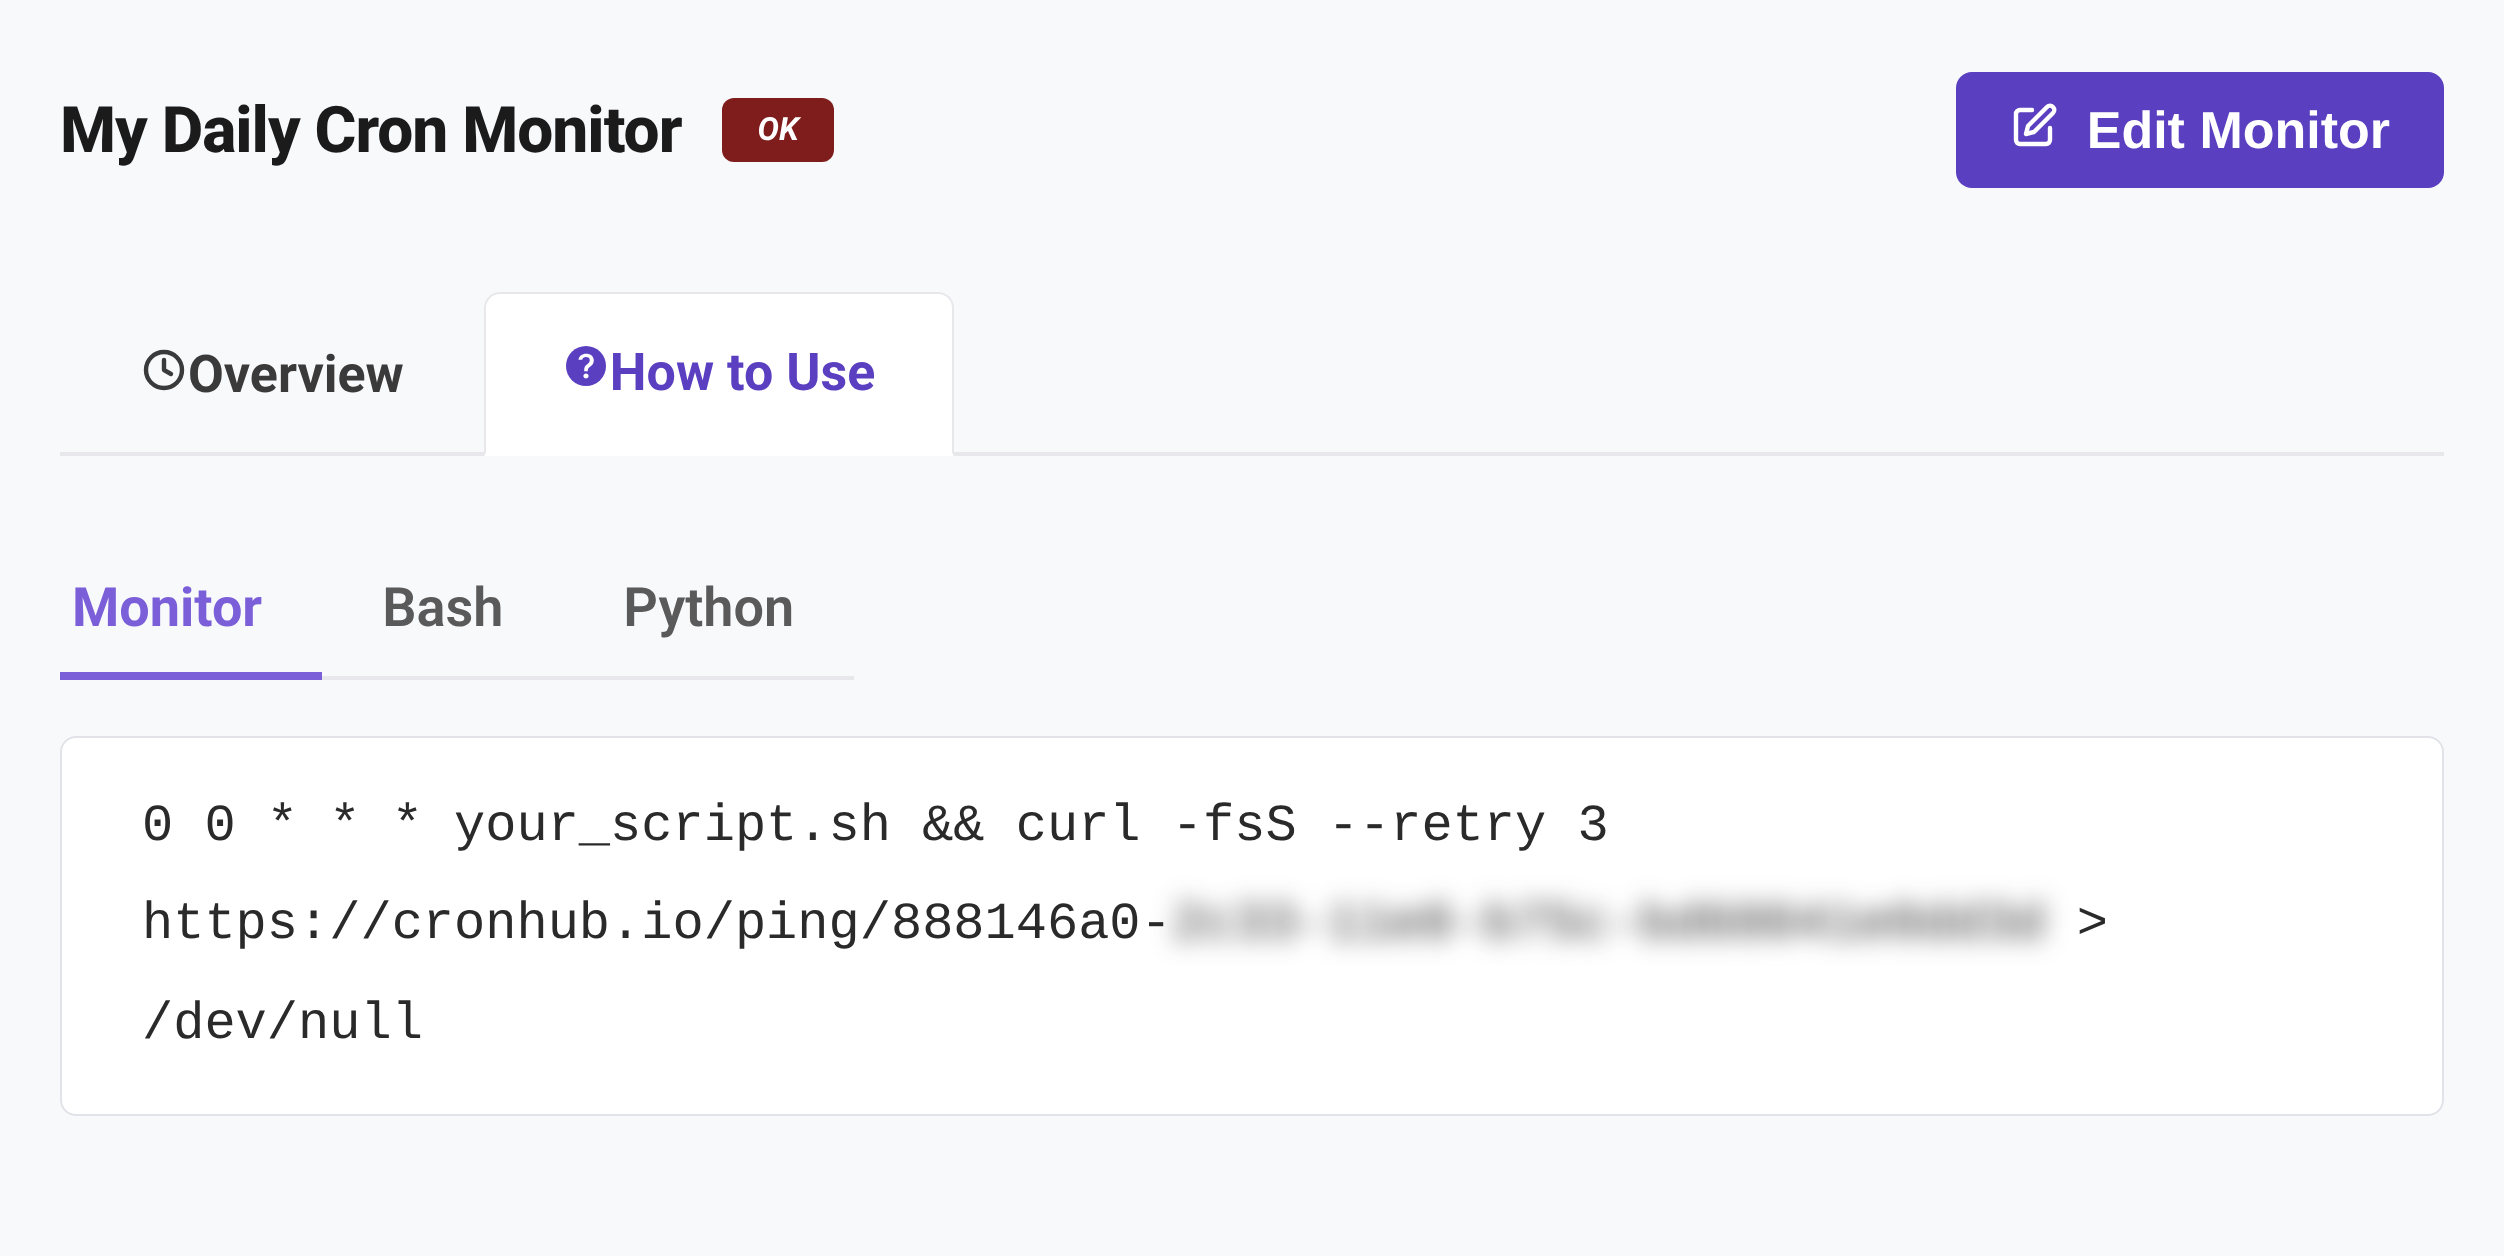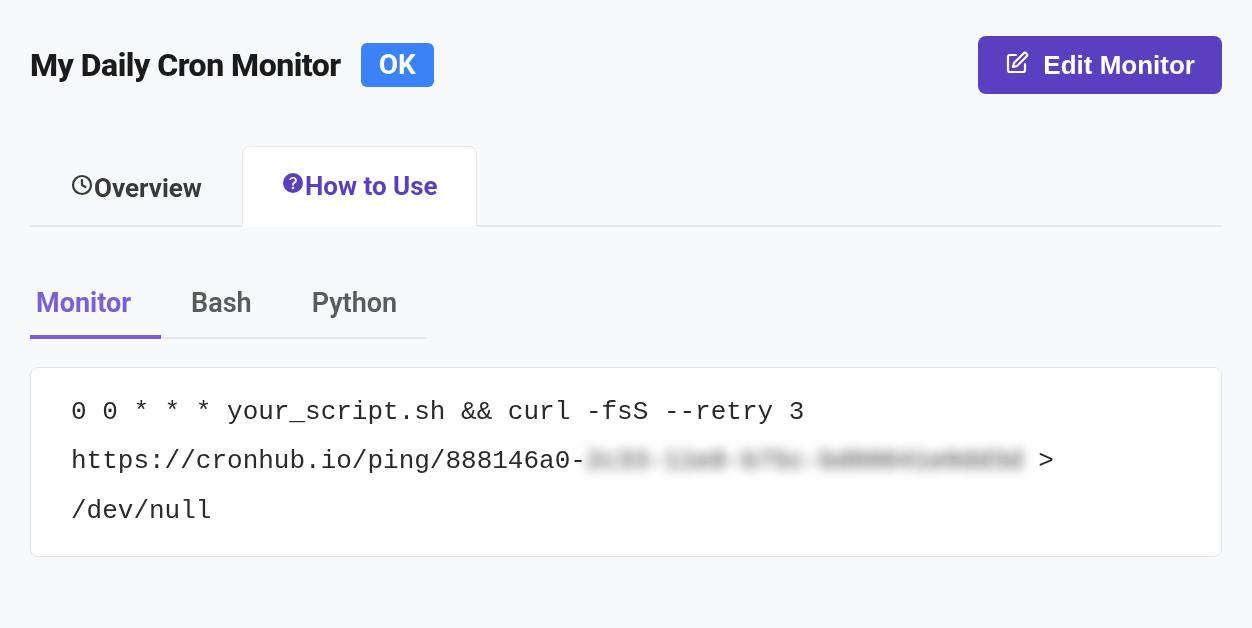--- a/index.html
+++ b/index.html
@@ -24,27 +24,28 @@
     align-items: center;
     gap: 20px;
   }
   .page-title {
     font-size: 32px;
     font-weight: 800;
     color: #1b1b1b;
     letter-spacing: -0.5px;
   }
   .status-badge {
-    background: #3b82f6;
+    background: #7f1d1d;
     color: #fff;
     font-weight: 700;
-    font-size: 28px;
+    font-size: 16px;
     padding: 8px 18px;
     border-radius: 6px;
     line-height: 1;
+    font-style: italic;
   }
   .actions {
     display: flex;
     gap: 16px;
     align-items: flex-start;
     margin-left: 30px;
   }
   .btn {
     display: inline-flex;
     align-items: center;

